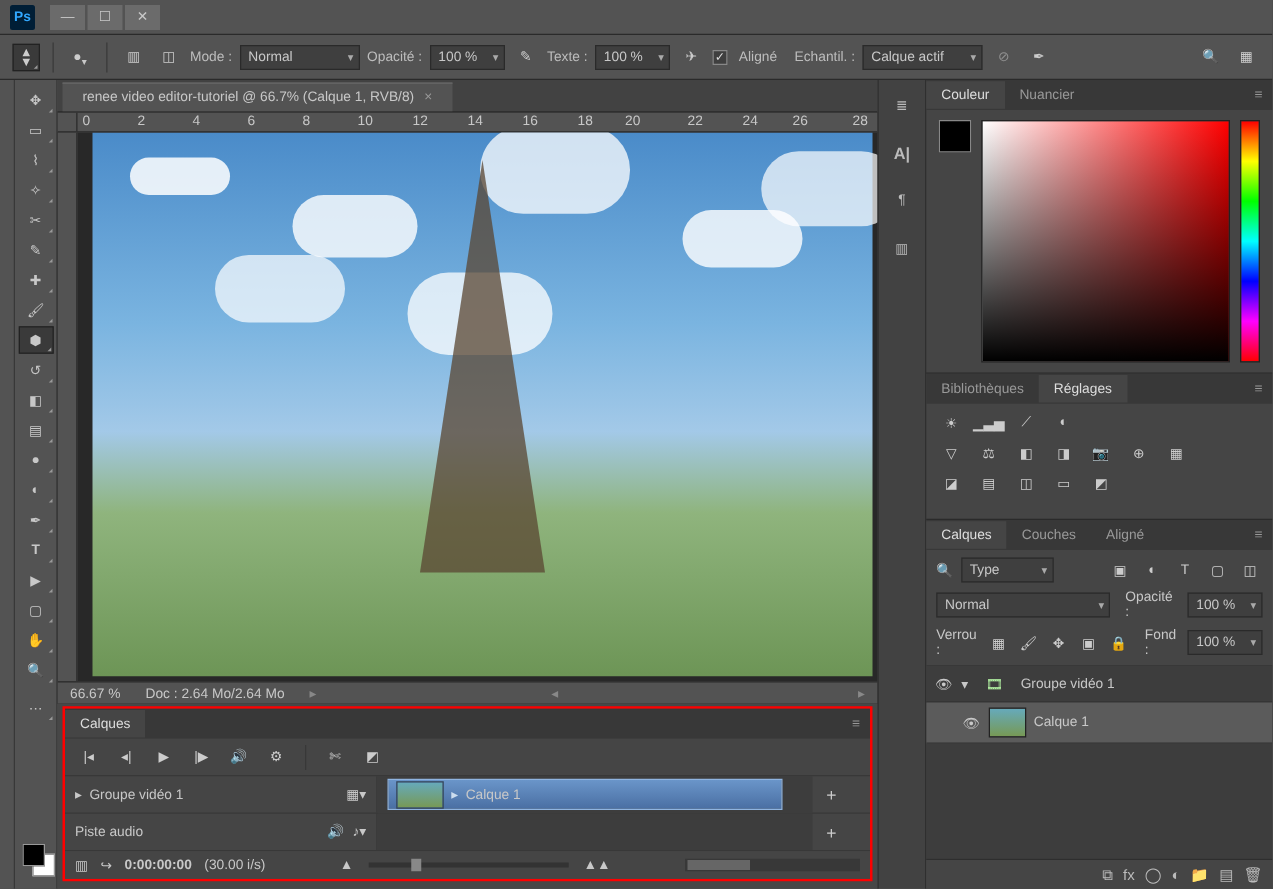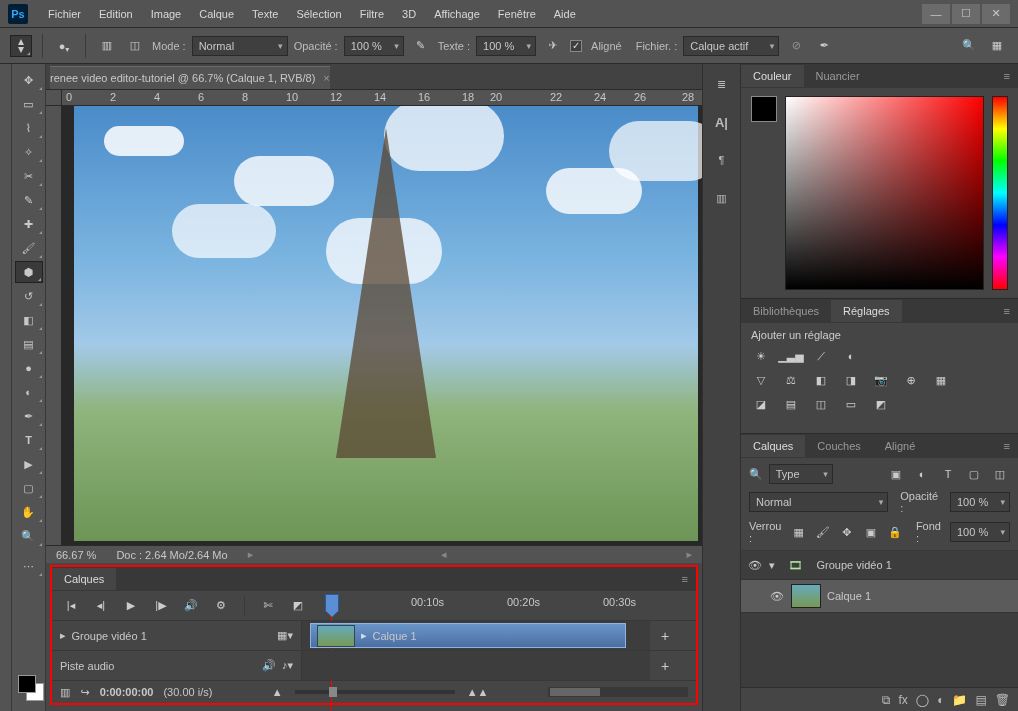--- a/index.html
+++ b/index.html
@@ -20,21 +20,21 @@
 .checkbox.checked::after { content: "✓"; font-size: 10px; color: #ddd; }
 .main-row { display: flex; height: calc(100% - 64px); }
 .left-edge { width: 12px; background: #535353; border-right: 1px solid #383838; }
 .toolbox { width: 34px; background: #535353; display: flex; flex-direction: column; padding-top: 4px; border-right: 1px solid #383838; }
 .tool { width: 28px; height: 22px; margin: 1px auto; display: flex; align-items: center; justify-content: center; cursor: pointer; position: relative; }
 .tool.active { background: #3a3a3a; border: 1px solid #222; }
 .tool svg { width: 16px; height: 16px; }
 .tool::after { content: ""; position: absolute; right: 1px; bottom: 1px; border-right: 3px solid #999; border-top: 3px solid transparent; }
 .center-col { flex: 1; display: flex; flex-direction: column; background: #474747; min-width: 0; }
 .doc-tabs { height: 26px; background: #424242; display: flex; align-items: flex-end; padding-left: 4px; border-bottom: 1px solid #2a2a2a; }
-.doc-tab { background: #535353; padding: 5px 0; display: flex; gap: 8px; border-top: 1px solid #6a6a6a; }
+.doc-tab { background: #535353; padding: 5px 16px; display: flex; gap: 8px; border-top: 1px solid #6a6a6a; }
 .doc-tab .x { color: #999; cursor: pointer; }
 .canvas-wrap { flex: 1; position: relative; background: #282828; overflow: hidden; display:flex; flex-direction:column; }
 .ruler-h { height: 16px; background: #535353; border-bottom: 1px solid #2a2a2a; display: flex; }
 .ruler-h .corner { width: 16px; border-right: 1px solid #2a2a2a; }
 .ruler-h .ticks { flex: 1; position: relative; overflow: hidden; font-size: 9px; color: #999; }
 .ruler-h .ticks span { position: absolute; top: 1px; }
 .canvas-body { flex: 1; display: flex; overflow: hidden; }
 .ruler-v { width: 16px; background: #535353; border-right: 1px solid #2a2a2a; }
 .canvas { flex: 1; position: relative; overflow: hidden; }
 .image-placeholder { position:absolute; left:12px; top:0; right:4px; bottom:4px; background: linear-gradient(to bottom, #4a8bc9 0%, #7ab4e0 35%, #a3c9e8 55%, #8fb47d 70%, #6d9556 100%); }
@@ -98,33 +98,20 @@
 .fb-fg { position:absolute; width:18px; height:18px; background:#000; border:1px solid #999; left:6px; top:6px; z-index:2; }
 .fb-bg { position:absolute; width:18px; height:18px; background:#fff; border:1px solid #999; left:14px; top:14px; }
 </style>
 </head>
 <body>
 
 <div class="titlebar">
   <div class="ps-logo">
       <span>Ps</span>
     </div>
-  <div class="menubar">
-    <span>Fichier</span>
-    <span>Edition</span>
-    <span>Image</span>
-    <span>Calque</span>
-    <span>Texte</span>
-    <span>Sélection</span>
-    <span>Filtre</span>
-    <span>3D</span>
-    <span>Affichage</span>
-    <span>Fenêtre</span>
-    <span>Aide</span>
-  </div>
   <div class="win-controls">
     <div class="win-btn">—</div>
     <div class="win-btn">☐</div>
     <div class="win-btn">✕</div>
   </div>
 </div>
 
 <div class="options-bar">
   <div class="ob-icon tool active">
       <svg viewBox="0 0 16 16">
@@ -145,21 +132,21 @@
       <span>100 %</span>
     </div>
   <div class="ob-icon">✎</div>
   <span class="ob-label">Texte :</span>
   <div class="dropdown" style="width:56px">
       <span>100 %</span>
     </div>
   <div class="ob-icon">✈</div>
   <span class="checkbox checked"></span>
   <span class="ob-label">Aligné</span>
-  <span class="ob-label" style="margin-left:8px">Fichier. :</span>
+  <span class="ob-label" style="margin-left:8px">Echantil. :</span>
   <div class="dropdown" style="width:96px">
       <span>Calque actif</span>
     </div>
   <div class="ob-icon" style="opacity:.5">⊘</div>
   <div class="ob-icon">✒</div>
   <div style="flex:1"></div>
   <div class="ob-icon">🔍</div>
   <div class="ob-icon">▦</div>
 </div>
 
@@ -209,21 +196,21 @@
           <span style="left:4px">0</span>
           <span style="left:48px">2</span>
           <span style="left:92px">4</span>
           <span style="left:136px">6</span>
           <span style="left:180px">8</span>
           <span style="left:224px">10</span>
           <span style="left:268px">12</span>
           <span style="left:312px">14</span>
           <span style="left:356px">16</span>
           <span style="left:400px">18</span>
-          <span style="left:428px">20</span>
+          <span style="left:438px">20</span>
           <span style="left:488px">22</span>
           <span style="left:532px">24</span>
           <span style="left:572px">26</span>
           <span style="left:620px">28</span>
         </div>
       </div>
       <div class="canvas-body">
         <div class="ruler-v"></div>
         <div class="canvas">
           <div class="image-placeholder">
@@ -251,27 +238,20 @@
       <div class="montage-controls">
         <div class="mc-btn">|◂</div>
         <div class="mc-btn">◂|</div>
         <div class="mc-btn">▶</div>
         <div class="mc-btn">|▶</div>
         <div class="mc-btn">🔊</div>
         <div class="mc-btn">⚙</div>
         <div class="mc-sep"></div>
         <div class="mc-btn">✄</div>
         <div class="mc-btn">◩</div>
-        <div class="timeline-ruler">
-          <div class="play-line" style="left:8px"></div>
-          <div class="playhead" style="left:2px"></div>
-          <span style="left:88px">00:10s</span>
-          <span style="left:184px">00:20s</span>
-          <span style="left:280px">00:30s</span>
-        </div>
       </div>
       <div class="track-row">
         <div class="track-head">
           <span>▸</span>
           <span>Groupe vidéo 1</span>
           <span class="spacer"></span>
           <span>▦▾</span>
         </div>
         <div class="track-body">
           <div class="clip" style="left:8px; width:316px">
@@ -337,21 +317,20 @@
       </div>
     </div>
 
     <div class="reglages-panel">
       <div class="panel-tabs">
         <div class="panel-tab inactive">Bibliothèques</div>
         <div class="panel-tab">Réglages</div>
         <div class="panel-menu">≡</div>
       </div>
       <div class="reglages-body">
-        <span class="lbl">Ajouter un réglage</span>
         <div class="adj-row">
           <div class="adj-icon">☀</div>
           <div class="adj-icon">▁▃▅</div>
           <div class="adj-icon">⟋</div>
           <div class="adj-icon">◐</div>
         </div>
         <div class="adj-row">
           <div class="adj-icon">▽</div>
           <div class="adj-icon">⚖</div>
           <div class="adj-icon">◧</div>
@@ -373,21 +352,21 @@
     <div class="layers-panel">
       <div class="panel-tabs">
         <div class="panel-tab">Calques</div>
         <div class="panel-tab inactive">Couches</div>
         <div class="panel-tab inactive">Aligné</div>
         <div class="panel-menu">≡</div>
       </div>
       <div class="layers-opts">
         <div class="lo-row">
           <span style="color:#ddd">🔍</span>
-          <div class="dropdown" style="width:64px">
+          <div class="dropdown" style="width:74px">
               <span>Type</span>
             </div>
           <div class="spacer"></div>
           <span class="adj-icon">▣</span>
           <span class="adj-icon">◐</span>
           <span class="adj-icon">T</span>
           <span class="adj-icon">▢</span>
           <span class="adj-icon">◫</span>
         </div>
         <div class="lo-row">

